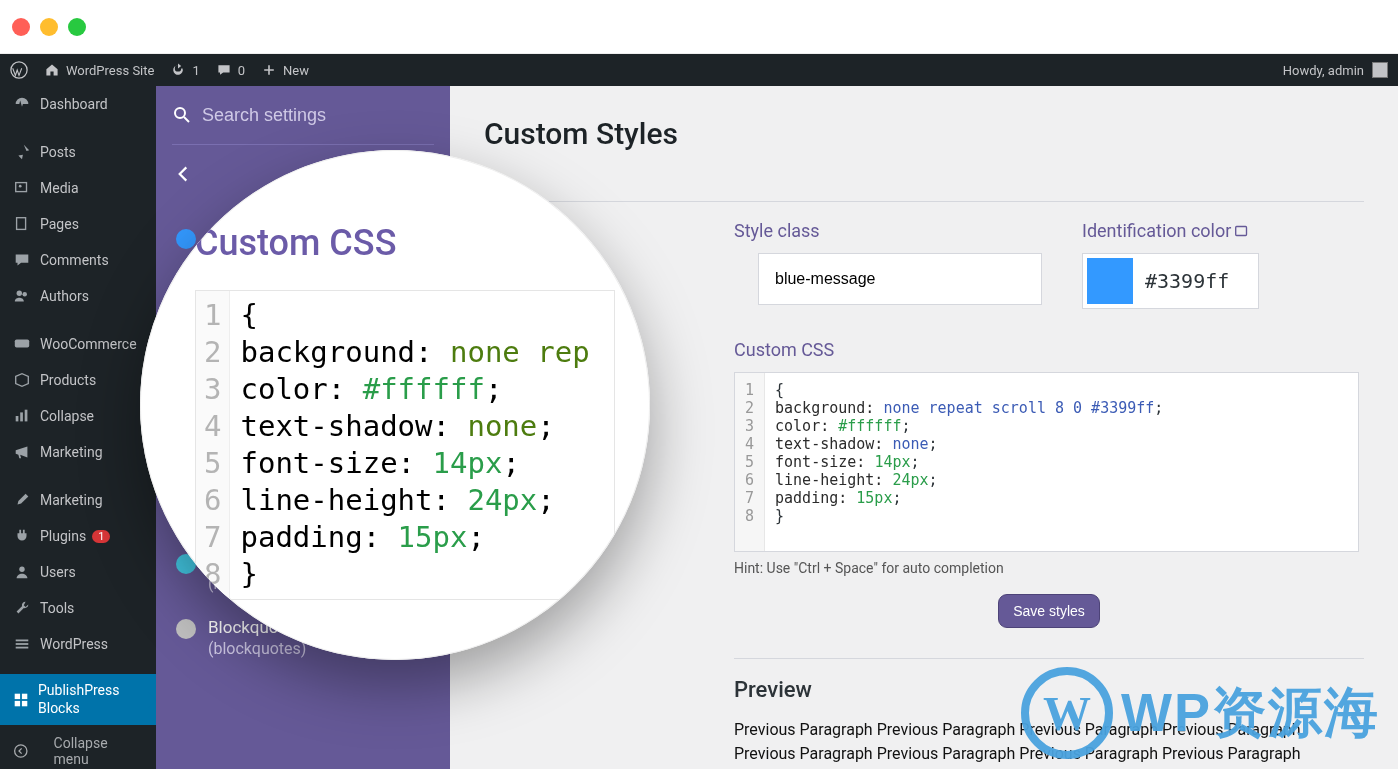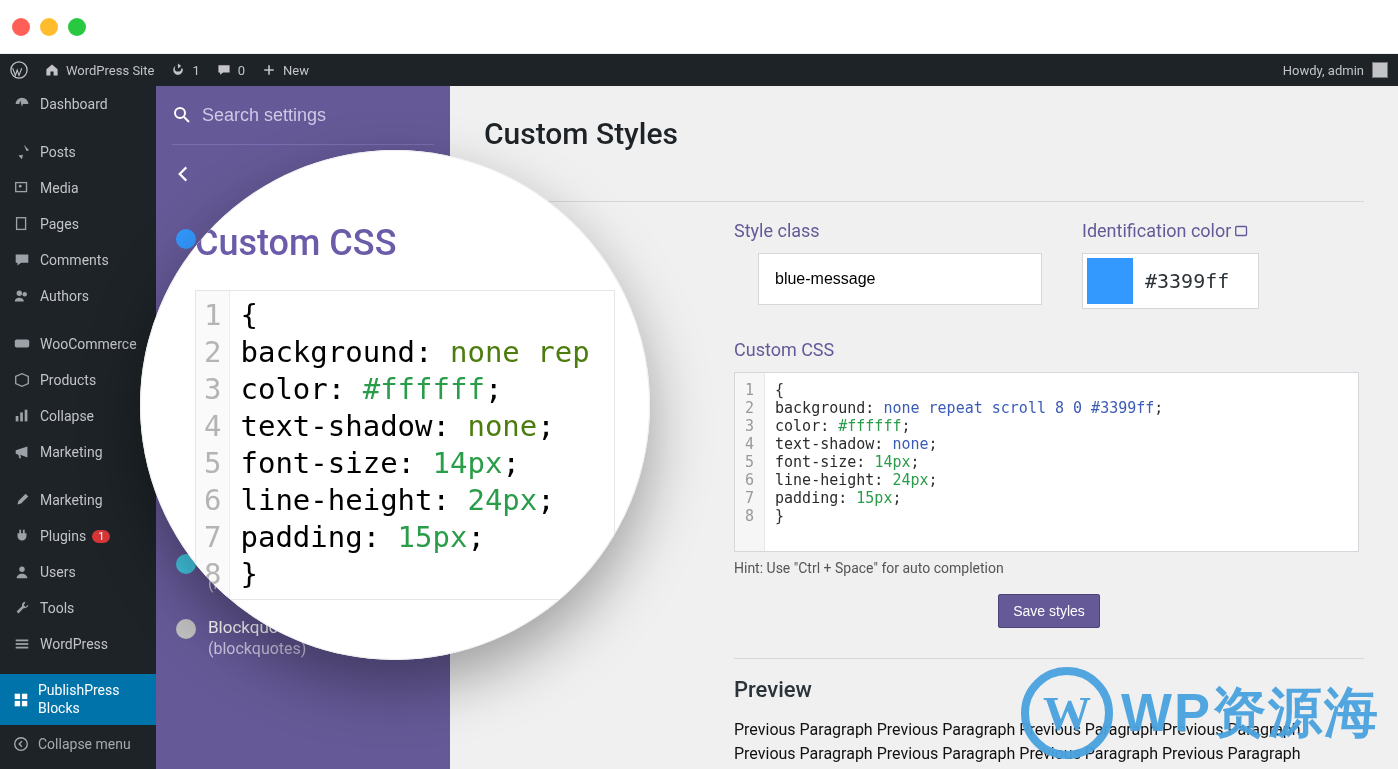--- a/index.html
+++ b/index.html
@@ -58,21 +58,21 @@
   .css-block { margin-bottom: 8px; }
   .editor { border:1px solid #d5d7dd; background:#fff; display:flex; font-family: ui-monospace, Menlo, Consolas, monospace; font-size:15px; }
   .gutter { background:#f6f6f6; color:#999; text-align:right; padding:8px 6px; border-right:1px solid #e7e7e7; line-height:18px; }
   .gutter div { padding:0 4px; }
   .code { padding:8px 10px; white-space:pre; flex:1; line-height:18px; }
   .tok-kw { color:#2b2b2b; }
   .tok-val-kw { color:#3b5bb5; }
   .tok-num { color:#2a9d4a; }
   .tok-hex { color:#2a9d4a; }
   .hint { color:#555; font-size:14px; margin-top:8px; }
-  .save-btn { background:#655997; color:#fff; border:1px solid #4d4378; border-radius:2px; padding:8px 14px; font-size:14px; margin:18px auto 30px; display:block; cursor:pointer;}
+  .save-btn { background:#655997; color:#fff; border:1px solid #4d4378; border-radius:9px; padding:8px 14px; font-size:14px; margin:18px auto 30px; display:block; cursor:pointer;}
   
   .preview-h { font-size:22px; font-weight:500; margin-bottom:16px; }
   .preview-p { font-size:16px; color:#111; line-height:24px; }
   .divider-line { border:none; border-top:1px solid #d5d7dd; margin: 0 0 18px; }
 
   
   .magnifier { position:absolute; left:140px; top:150px; width:510px; height:510px; border-radius:50%; background:#fff; box-shadow: 0 25px 60px rgba(0,0,0,0.35), inset 0 0 0 1px #eee; overflow:hidden; z-index:50; }
   .mag-inner { position:absolute; left:55px; top:72px; width:420px; }
   .mag-title { color:#6b5ba8; font-size:36px; font-weight:500; margin-bottom:26px; }
   .mag-editor { display:flex; font-family: ui-monospace, Menlo, Consolas, monospace; font-size:29px; border:1px solid #e5e5e5; }
@@ -281,21 +281,21 @@
             <rect x="11" y="11" width="6" height="6" fill="#fff"></rect>
           </svg>
         </span>
         <span style="line-height:1.25;">PublishPress Blocks</span>
       </div>
     <div class="collapse">
       <svg width="18" height="18" viewBox="0 0 20 20">
           <circle cx="10" cy="10" r="7" fill="none" stroke="#a7aaad" stroke-width="1.5"></circle>
           <path d="M11 7l-3 3 3 3" fill="none" stroke="#a7aaad" stroke-width="1.5"></path>
         </svg>
-      <span style="margin-left:8px;">Collapse menu</span>
+      <span style="margin-left:24px;">Collapse menu</span>
     </div>
   </div>
 
   <div class="purple">
     <div class="search">
       <svg width="22" height="22" viewBox="0 0 20 20">
           <circle cx="8" cy="8" r="5" fill="none" stroke="#fff" stroke-width="2"></circle>
           <path d="M12 12l5 5" stroke="#fff" stroke-width="2"></path>
         </svg>
       <input type="text" placeholder="Search settings" style="">

